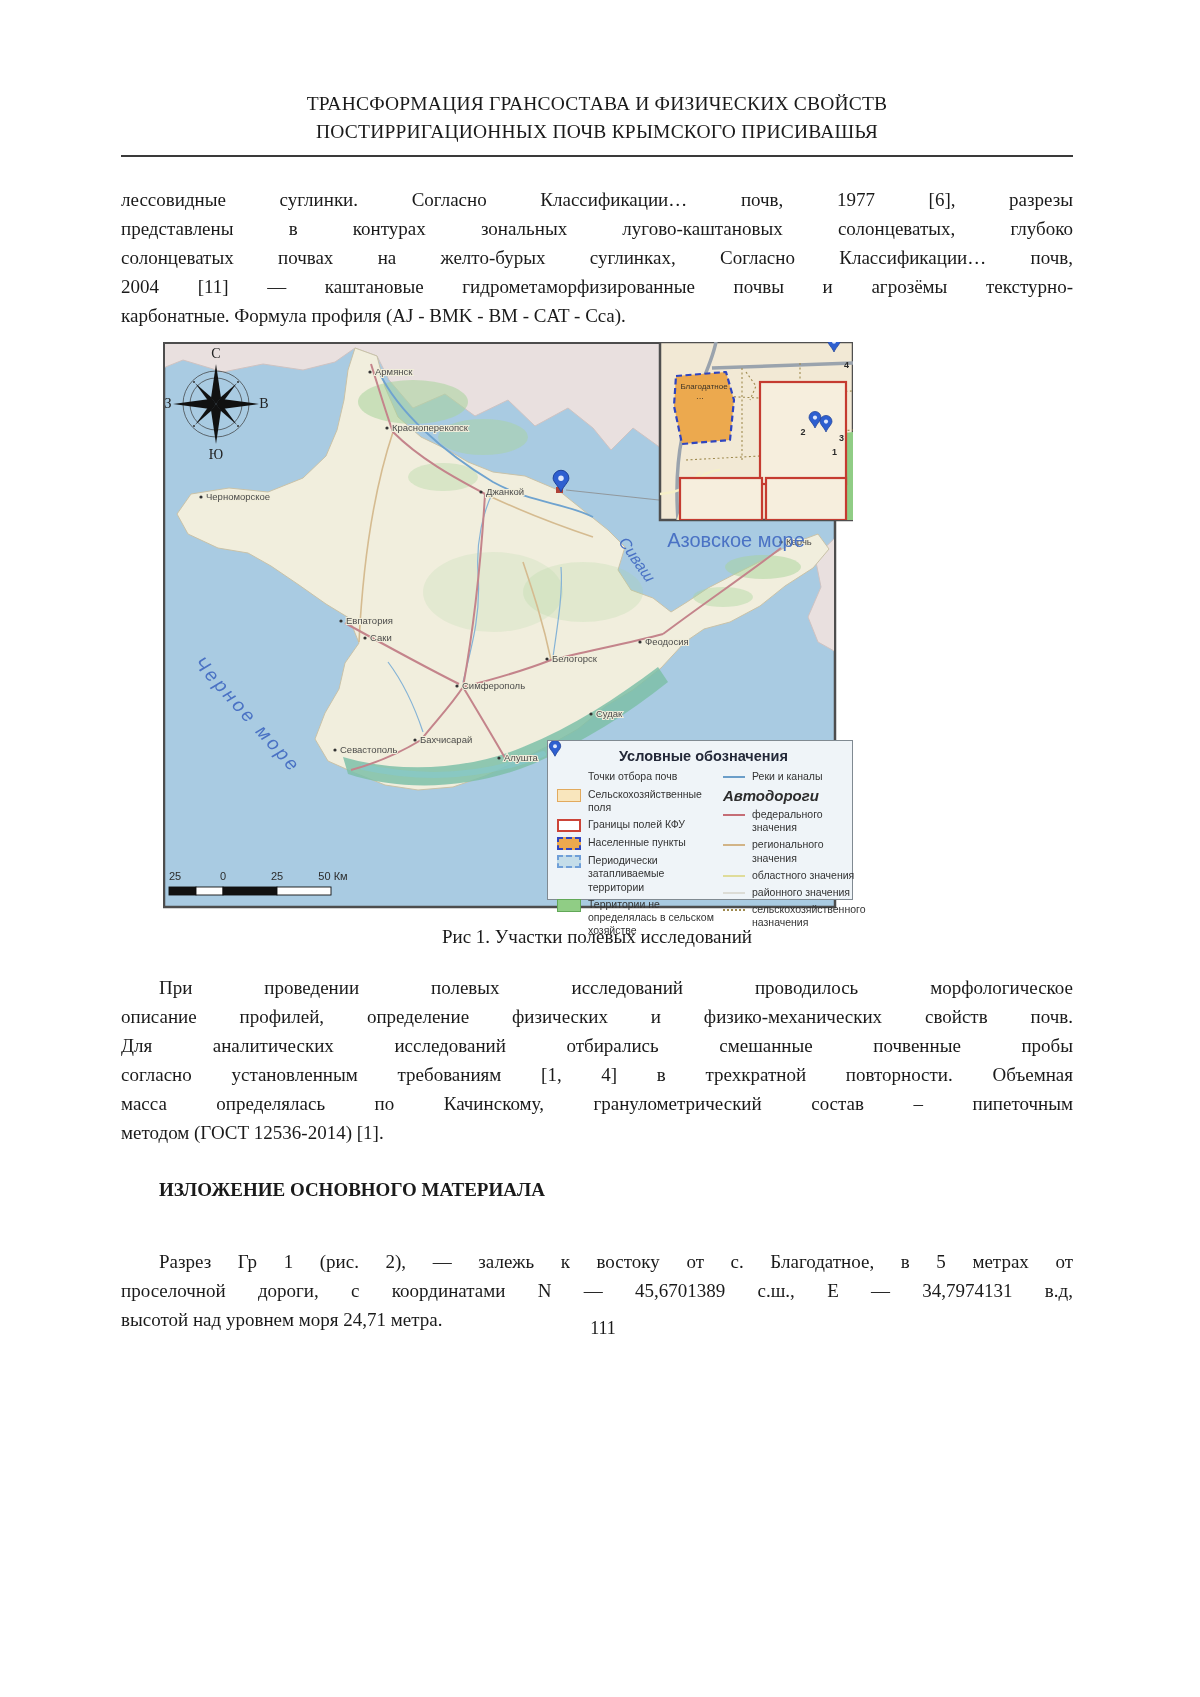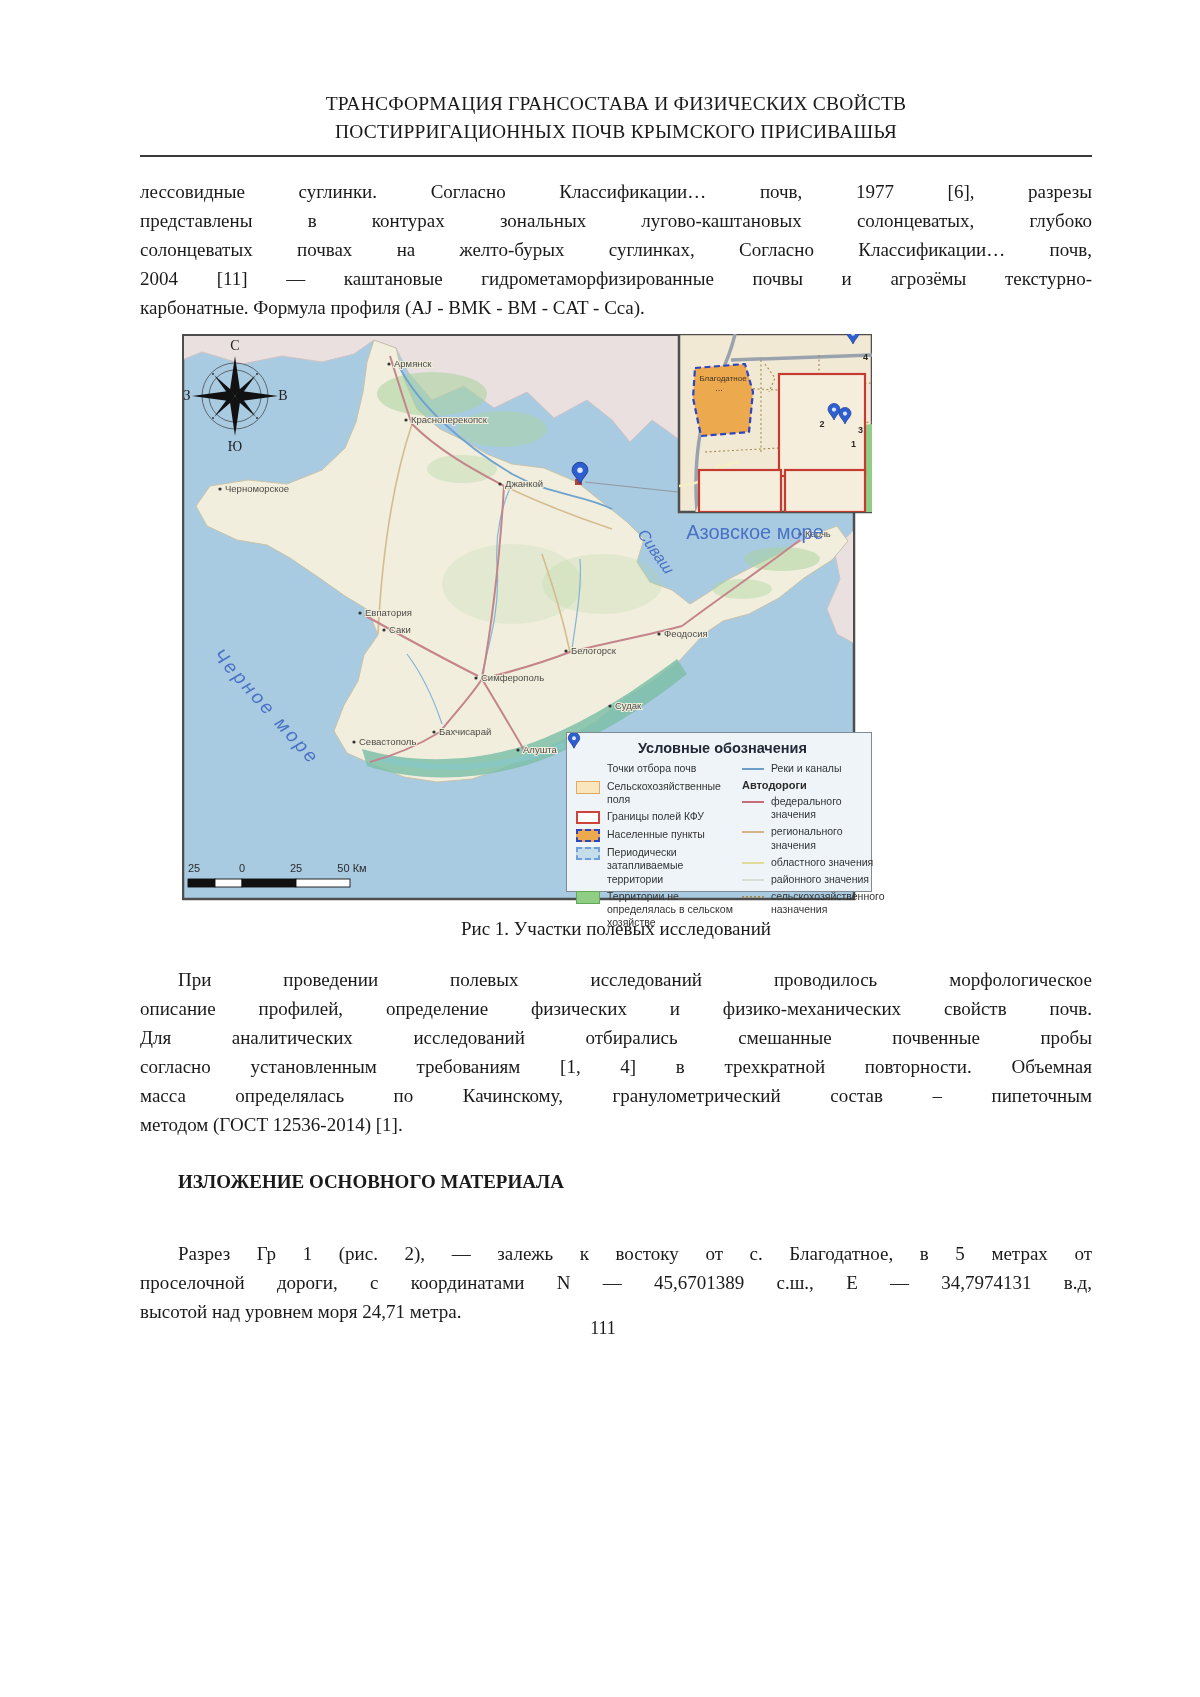--- a/index.html
+++ b/index.html
@@ -3,28 +3,28 @@
 <meta charset="utf-8">
 <style>
   :root{
     --sea:#a9cbe2; --land:#f1eedd; --mainland:#e9e0df; --green:#a8d49a;
     --legendbg:#eff4f8; --accent:#4a72c4; --pin:#2e5fd0; --redline:#cc4438;
     --settl:#eca94e; --roadfed:#c4848b; --roadreg:#d5bb90; --frame:#4d4d4d;
   }
   html,body{margin:0;padding:0;}
   body{width:1200px;height:1697px;background:#ffffff;position:relative;
        font-family:"Liberation Serif", serif;color:#1a1a1a;}
-  .content{position:absolute;left:140px;top:90px;width:952px;}
+  .content{position:absolute;left:121px;top:90px;width:952px;}
   .doc-title{text-align:center;font-size:19.5px;line-height:28px;letter-spacing:.2px;}
   .title-rule{border:none;border-top:2.5px solid #3a3a3a;margin:9px 0 0 0;}
   .para{margin:0;font-size:19px;line-height:29px;}
   .para .line{text-align:justify;text-align-last:justify;}
   .para .line.last{text-align-last:left;}
   .para.indent .line:first-child{text-indent:38px;}
-  .p1{margin-top:20px;}
+  .p1{margin-top:28px;}
   .figure{position:relative;width:690px;height:567px;margin:12px 0 0 42px;}
   .figure svg{position:absolute;left:0;top:0;}
   .caption{text-align:center;font-size:19px;margin-top:17px;}
   .p2{margin-top:25px;}
   .section-heading{font-weight:bold;font-size:19px;margin-top:32px;padding-left:38px;}
   .p3{margin-top:46px;}
   .page-number{position:absolute;left:6px;right:0;top:1318px;text-align:center;font-size:18px;}
 
   
   .legend{position:absolute;left:384px;top:398px;width:306px;height:160px;
@@ -42,21 +42,21 @@
   .sw-settl{background:var(--settl);border:2px dashed #2f45c0;}
   .sw-flood{background:#c4dde9;border:2px dashed #6f9fd8;}
   .sw-green{background:#90cd85;border:1.5px solid #62a858;}
   .lline{width:22px;height:0;flex:none;margin:6px 7px 0 0;}
   .l-river{border-top:2.5px solid #6b9ec9;}
   .l-fed{border-top:2.5px solid #c56d76;}
   .l-reg{border-top:2.5px solid #d2b487;}
   .l-obl{border-top:2.5px solid #dfdc9a;}
   .l-dis{border-top:2.5px solid #dcdcd6;}
   .l-agr{border-top:2px dotted #9f8a4f;}
-  .roads-header{font-weight:bold;font-size:11px;margin:1px 0 4px 0;color:#2c2c2c;}
+  .roads-header{font-weight:bold;font-size:15px;margin:1px 0 4px 0;color:#2c2c2c;font-style:italic;}
 
   
   .city-t{font-family:"Liberation Sans", sans-serif;font-size:9.5px;fill:#4c4c4c;
           paint-order:stroke;stroke:#f0edda;stroke-width:2.2px;}
   .sea-t{font-family:"Liberation Sans", sans-serif;fill:var(--accent);}
   .compass-t{font-family:"Liberation Serif", serif;font-size:14px;fill:#222;}
   .scale-t{font-family:"Liberation Sans", sans-serif;font-size:11px;fill:#2c2c2c;}
   .inset-t{font-family:"Liberation Sans", sans-serif;font-size:8px;fill:#3e3427;}
   .marker-t{font-family:"Liberation Sans", sans-serif;font-size:9px;font-weight:bold;fill:#2a2a2a;}
 </style>

